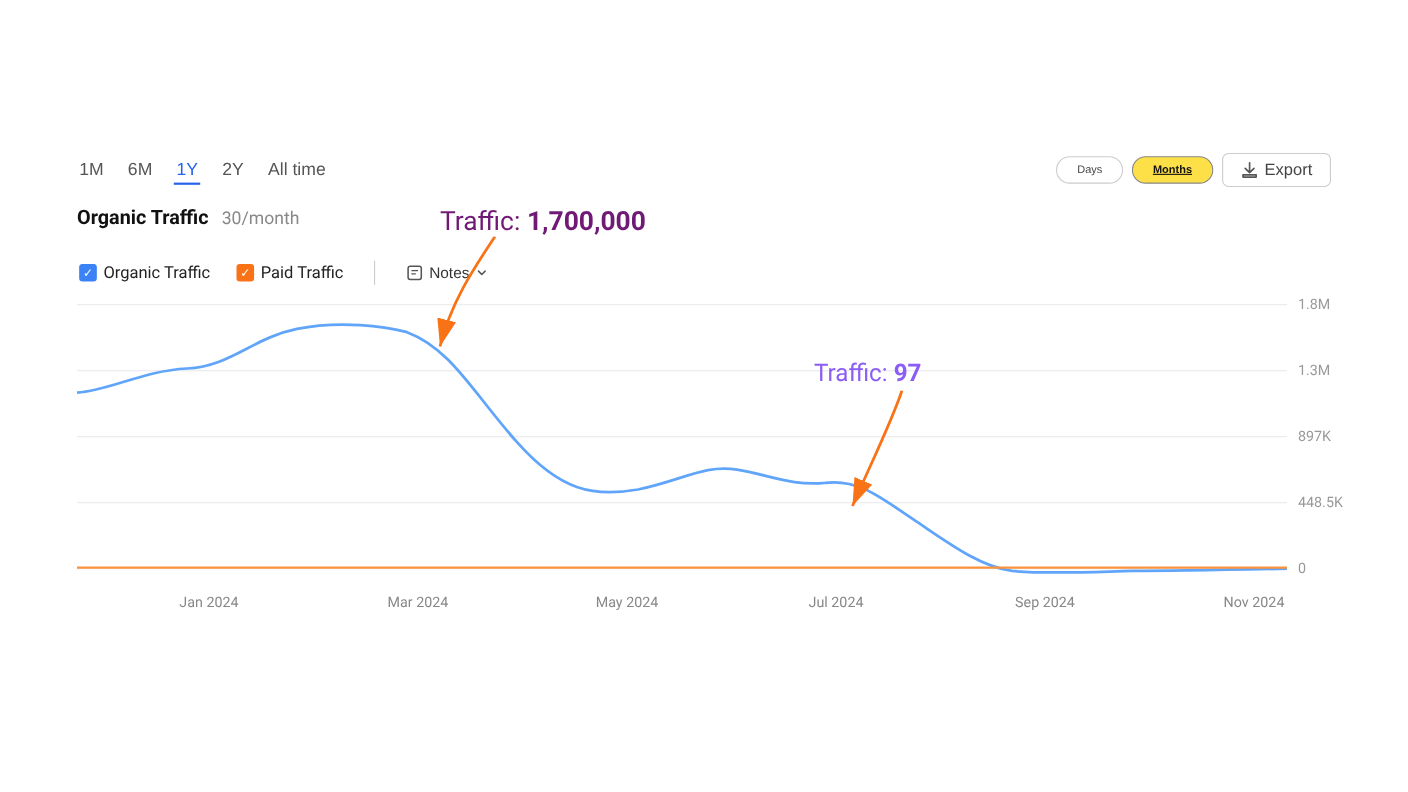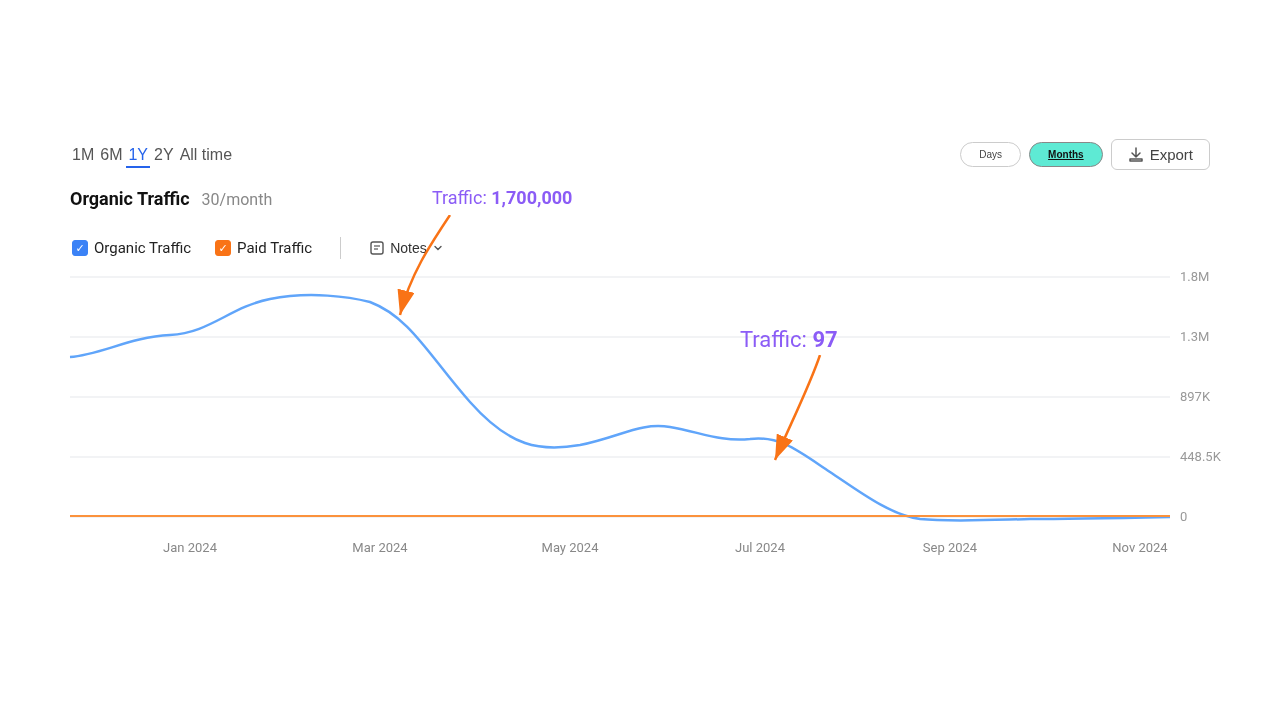--- a/index.html
+++ b/index.html
@@ -22,21 +22,21 @@
     .time-range {
       display: flex;
       align-items: center;
       gap: 18px;
       margin-bottom: 18px;
       justify-content: space-between;
     }
     .time-buttons {
       display: flex;
       align-items: center;
-      gap: 2px;
+      gap: 18px;
     }
     .time-btn {
       font-size: 16px;
       color: #555;
       background: none;
       border: none;
       cursor: pointer;
       padding: 4px 2px;
       font-weight: 500;
     }
@@ -53,21 +53,21 @@
     .toggle-btn {
       padding: 6px 18px;
       border: 1.5px solid #ccc;
       border-radius: 14px;
       background: #fff;
       font-size: 10px;
       cursor: pointer;
       color: #444;
     }
     .toggle-btn.active {
-      background: #5eead4;
+      background: #fde047;
       border-color: #888;
       font-weight: 600;
       color: #111;
       text-decoration: underline;
     }
     .export-btn {
       display: flex;
       align-items: center;
       gap: 6px;
       padding: 6px 16px;
@@ -235,21 +235,21 @@
       <text x="120" y="285" font-size="13" fill="#888" text-anchor="middle">Jan 2024</text>
       <text x="310" y="285" font-size="13" fill="#888" text-anchor="middle">Mar 2024</text>
       <text x="500" y="285" font-size="13" fill="#888" text-anchor="middle">May 2024</text>
       <text x="690" y="285" font-size="13" fill="#888" text-anchor="middle">Jul 2024</text>
       <text x="880" y="285" font-size="13" fill="#888" text-anchor="middle">Sep 2024</text>
       <text x="1070" y="285" font-size="13" fill="#888" text-anchor="middle">Nov 2024</text>
     </svg>
 
     
     <div style="position:absolute; top:-80px; left:330px; pointer-events:none;">
-      <div style="font-size:18px; color:#8b5cf6; white-space:nowrap;margin-left:32px;">
+      <div style="font-size:24px; color:#701a75; white-space:nowrap;">
         <span>Traffic: </span><strong>1,700,000</strong>
       </div>
 
       <svg width="120" height="130" style="position:absolute; top:28px; left:-10px;">
         <defs>
           <marker id="arrowhead1" markerWidth="10" markerHeight="7" refX="10" refY="3.5" orient="auto">
             <polygon points="0 0, 10 3.5, 0 7" fill="#f97316"></polygon>
           </marker>
         </defs>
         <path d="M 60,0 C 40,30 20,60 10,100" stroke="#f97316" stroke-width="2.5" fill="none" marker-end="url(#arrowhead1)"></path>

